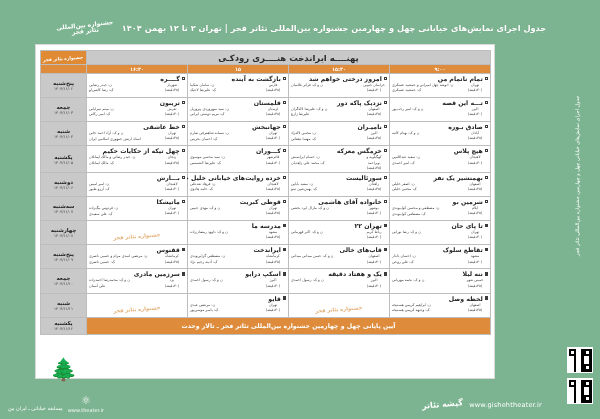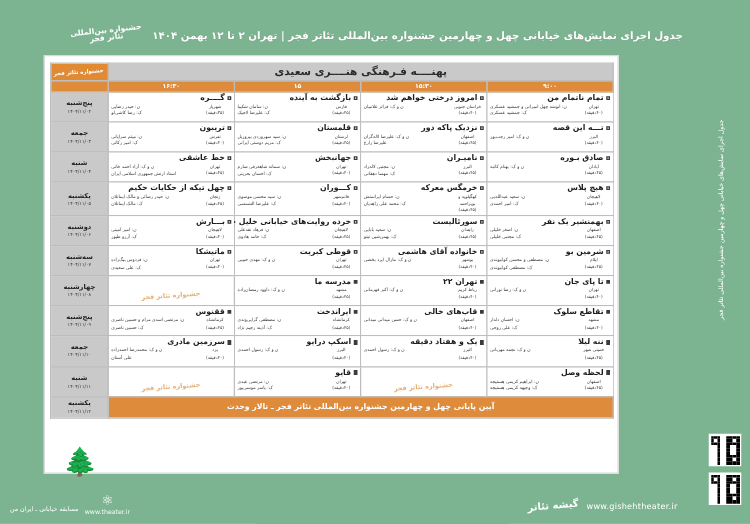--- a/index.html
+++ b/index.html
@@ -166,21 +166,21 @@
   <table class="sched">
     <colgroup>
       <col style="width:101px">
         <col style="width:101px">
         <col style="width:101px">
         <col style="width:101px">
         <col style="width:46px">
     </colgroup>
     <tbody id="tbody">
         <tr class="venue-row">
-          <td colspan="4">پهنــــه فـرهنگی هنــــری سعیدی</td>
+          <td colspan="4">پهنــــه ایراندخت هنــــری رودکـی</td>
           <td class="brand-cell"><span class="brand-mark">جشنواره تئاتر فجر</span></td>
         </tr>
         <tr class="time-row">
           <td>۹:۰۰</td>
           <td>۱۵:۳۰</td>
           <td>۱۵</td>
           <td>۱۶:۳۰</td>
           <td class="daycol">&nbsp;</td>
         </tr>
         <tr>

